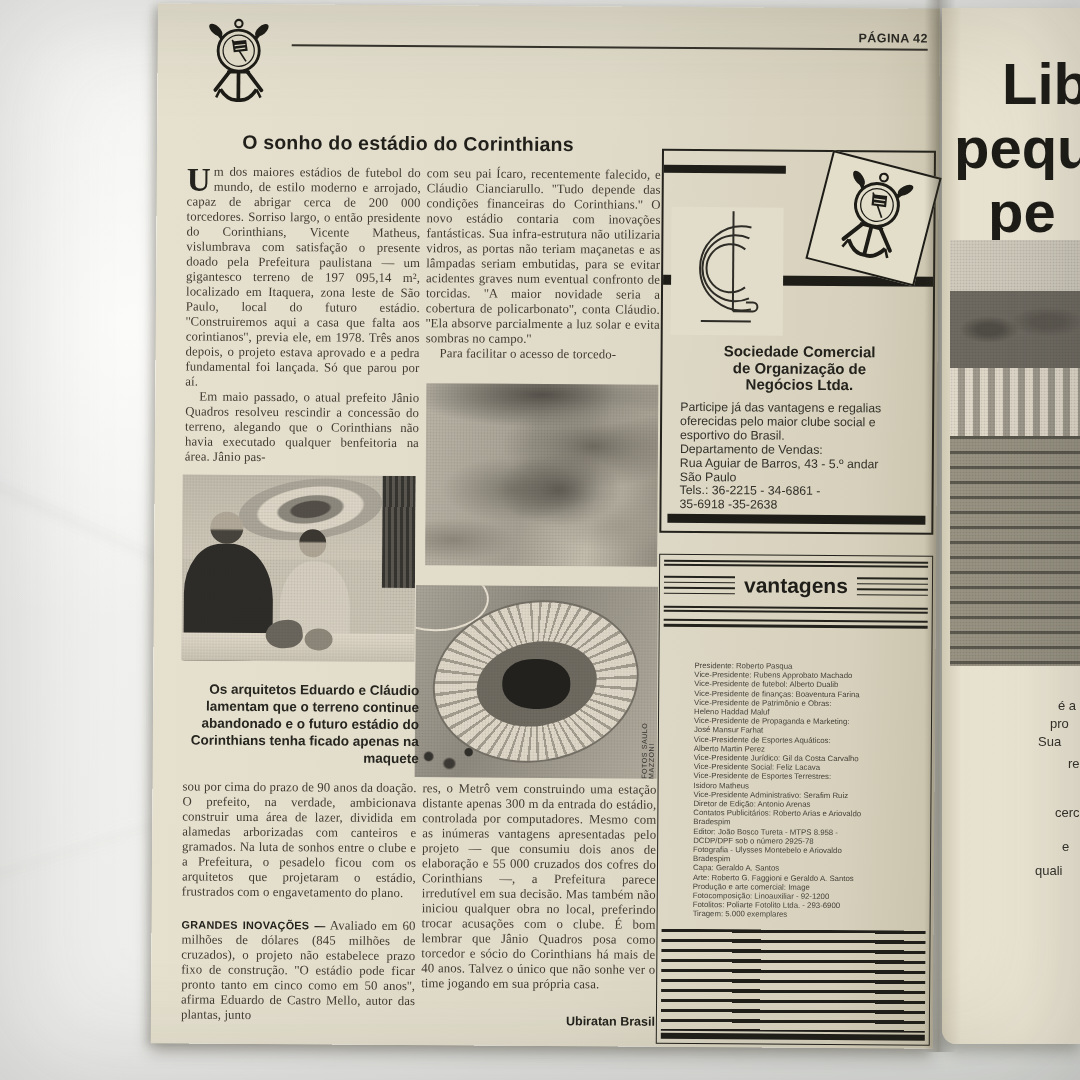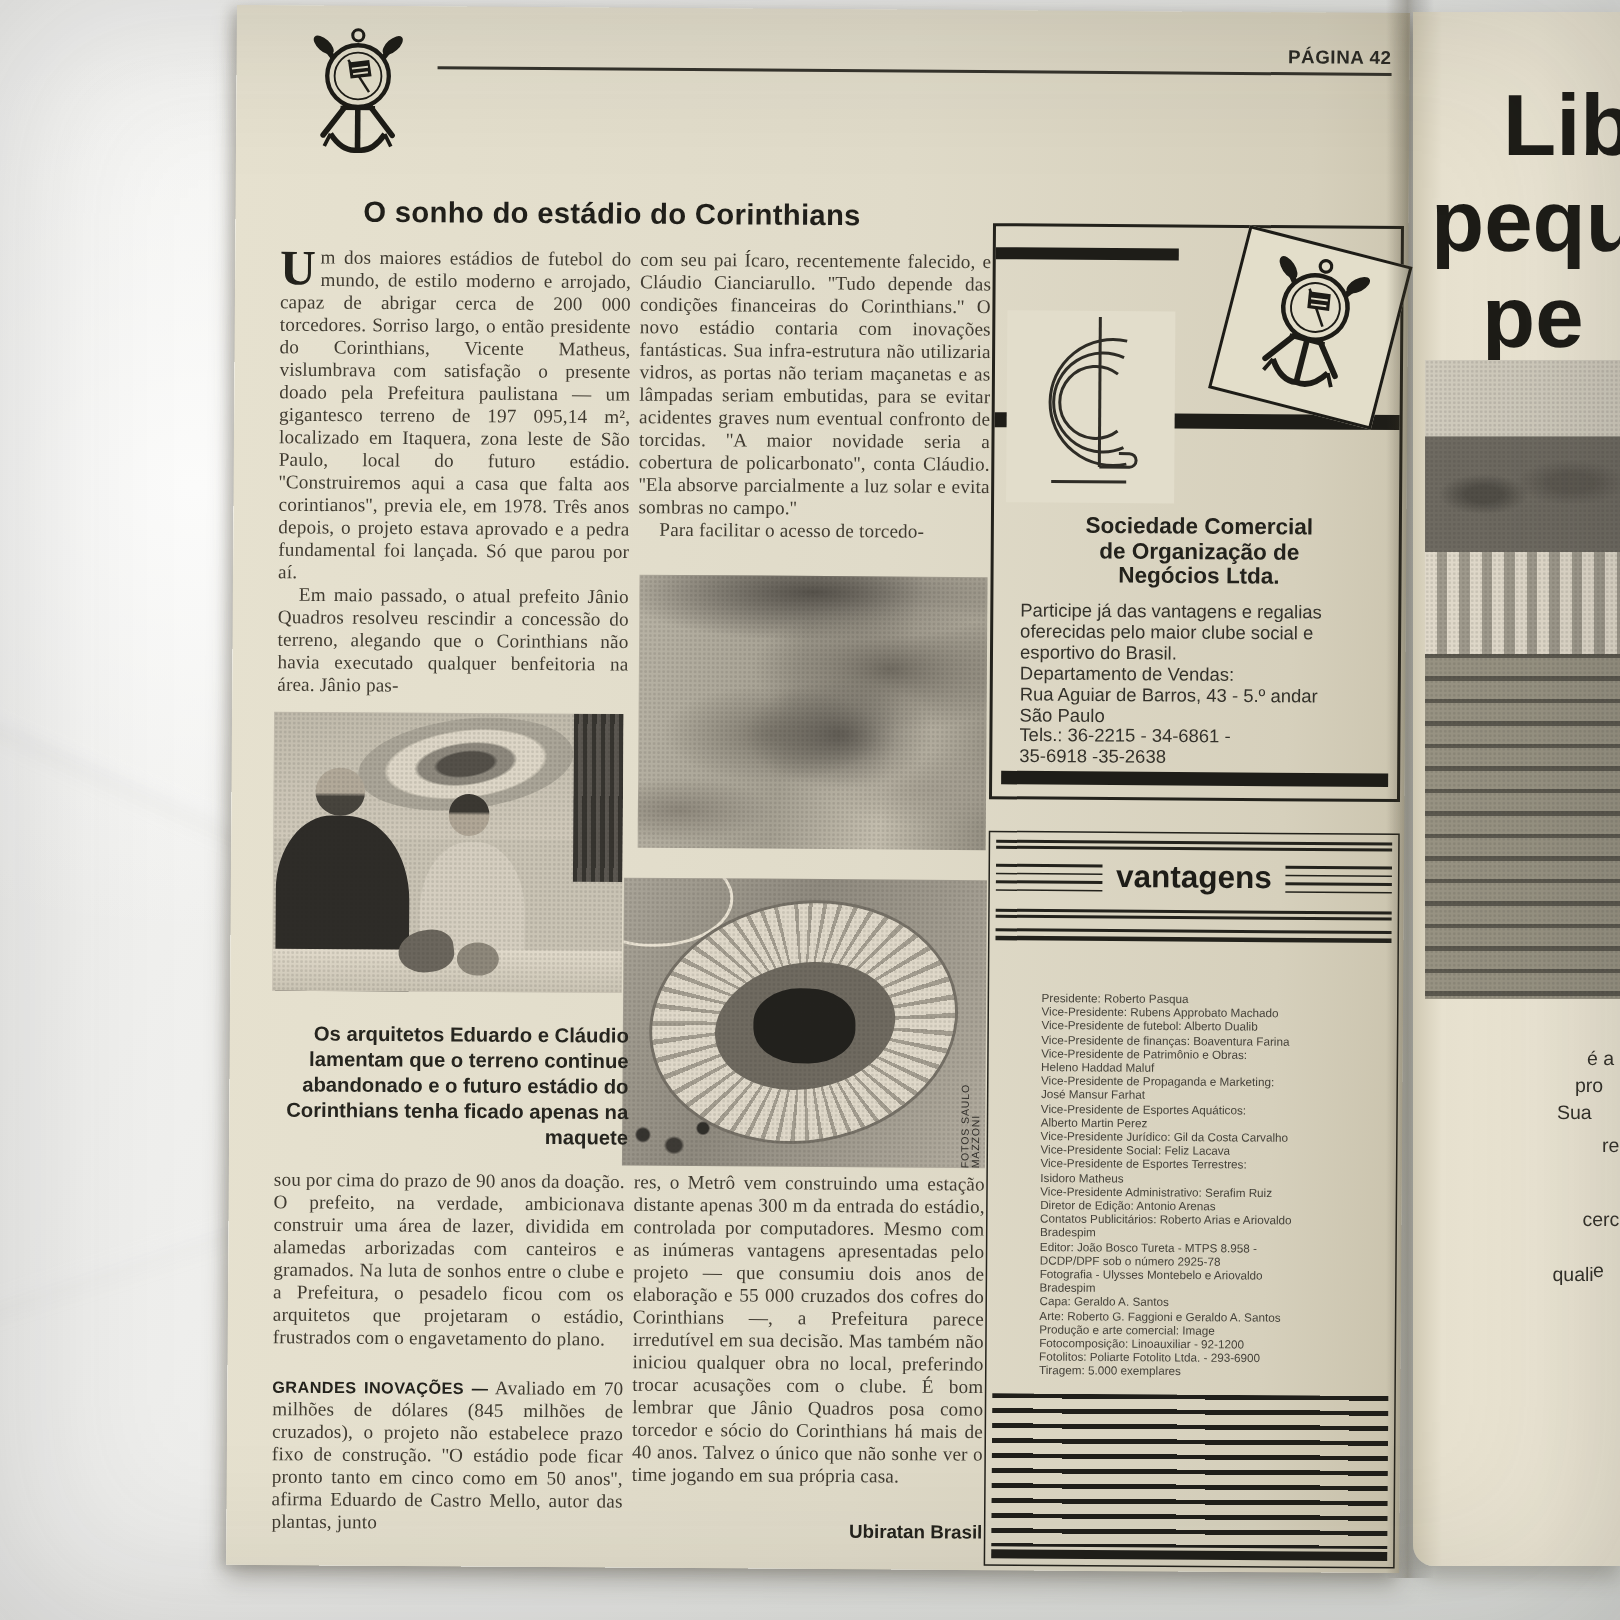--- a/index.html
+++ b/index.html
@@ -233,21 +233,21 @@
       <div class="trees"></div>
       <div class="photo-credit">FOTOS SAULO MAZZONI</div>
     </div>
 
     <div class="el caption">Os arquitetos Eduardo e Cláudio lamentam que o terreno continue abandonado e o futuro estádio do Corinthians tenha ficado apenas na maquete</div>
 
     <div class="el bodycol col1-b2">
       <p>sou por cima do prazo de 90 anos da doação. O prefeito, na verdade, ambicionava construir uma área de lazer, dividida em alamedas arborizadas com canteiros e gramados. Na luta de sonhos entre o clube e a Prefeitura, o pesadelo ficou com os arquitetos que projetaram o estádio, frustrados com o engavetamento do plano.</p>
     </div>
     <div class="el bodycol col1-b3">
-      <p><span class="lead-bold">GRANDES INOVAÇÕES —</span><span> Avaliado em 70 milhões de dólares (845 milhões de cruzados), o projeto não estabelece prazo fixo de construção. ''O estádio pode ficar pronto tanto em cinco como em 50 anos'', afirma Eduardo de Castro Mello, autor das plantas, junto</span></p>
+      <p><span class="lead-bold">GRANDES INOVAÇÕES —</span><span> Avaliado em 60 milhões de dólares (845 milhões de cruzados), o projeto não estabelece prazo fixo de construção. ''O estádio pode ficar pronto tanto em cinco como em 50 anos'', afirma Eduardo de Castro Mello, autor das plantas, junto</span></p>
     </div>
     <div class="el bodycol col2-b2">
       <p>res, o Metrô vem construindo uma estação distante apenas 300 m da entrada do estádio, controlada por computadores. Mesmo com as inúmeras vantagens apresentadas pelo projeto — que consumiu dois anos de elaboração e 55 000 cruzados dos cofres do Corinthians —, a Prefeitura parece irredutível em sua decisão. Mas também não iniciou qualquer obra no local, preferindo trocar acusações com o clube. É bom lembrar que Jânio Quadros posa como torcedor e sócio do Corinthians há mais de 40 anos. Talvez o único que não sonhe ver o time jogando em sua própria casa.</p>
     </div>
     <div class="el byline">Ubiratan Brasil</div>
 
     <div class="el ad-box">
       <div class="el ad-bar-top"></div>
       <div class="el ad-bar-mid"></div>
       <svg class="el ad-monogram" viewBox="0 0 112 128">
@@ -343,18 +343,18 @@
       <div class="sky"></div>
       <div class="veg"></div>
       <div class="roof"></div>
       <div class="facade"></div>
     </div>
     <span class="el np-frag" style="left:116px;top:690px">é a</span>
     <span class="el np-frag" style="left:108px;top:708px">pro</span>
     <span class="el np-frag" style="left:96px;top:726px">Sua</span>
     <span class="el np-frag" style="left:126px;top:748px">re</span>
     <span class="el np-frag" style="left:113px;top:797px">cerca</span>
-    <span class="el np-frag" style="left:93px;top:834px">quali</span>
+    <span class="el np-frag" style="left:93px;top:855px">quali</span>
     <span class="el np-frag" style="left:120px;top:831px">e</span>
   </div>
 
   <div class="vignette"></div>
 </div>
 
 </body></html>

